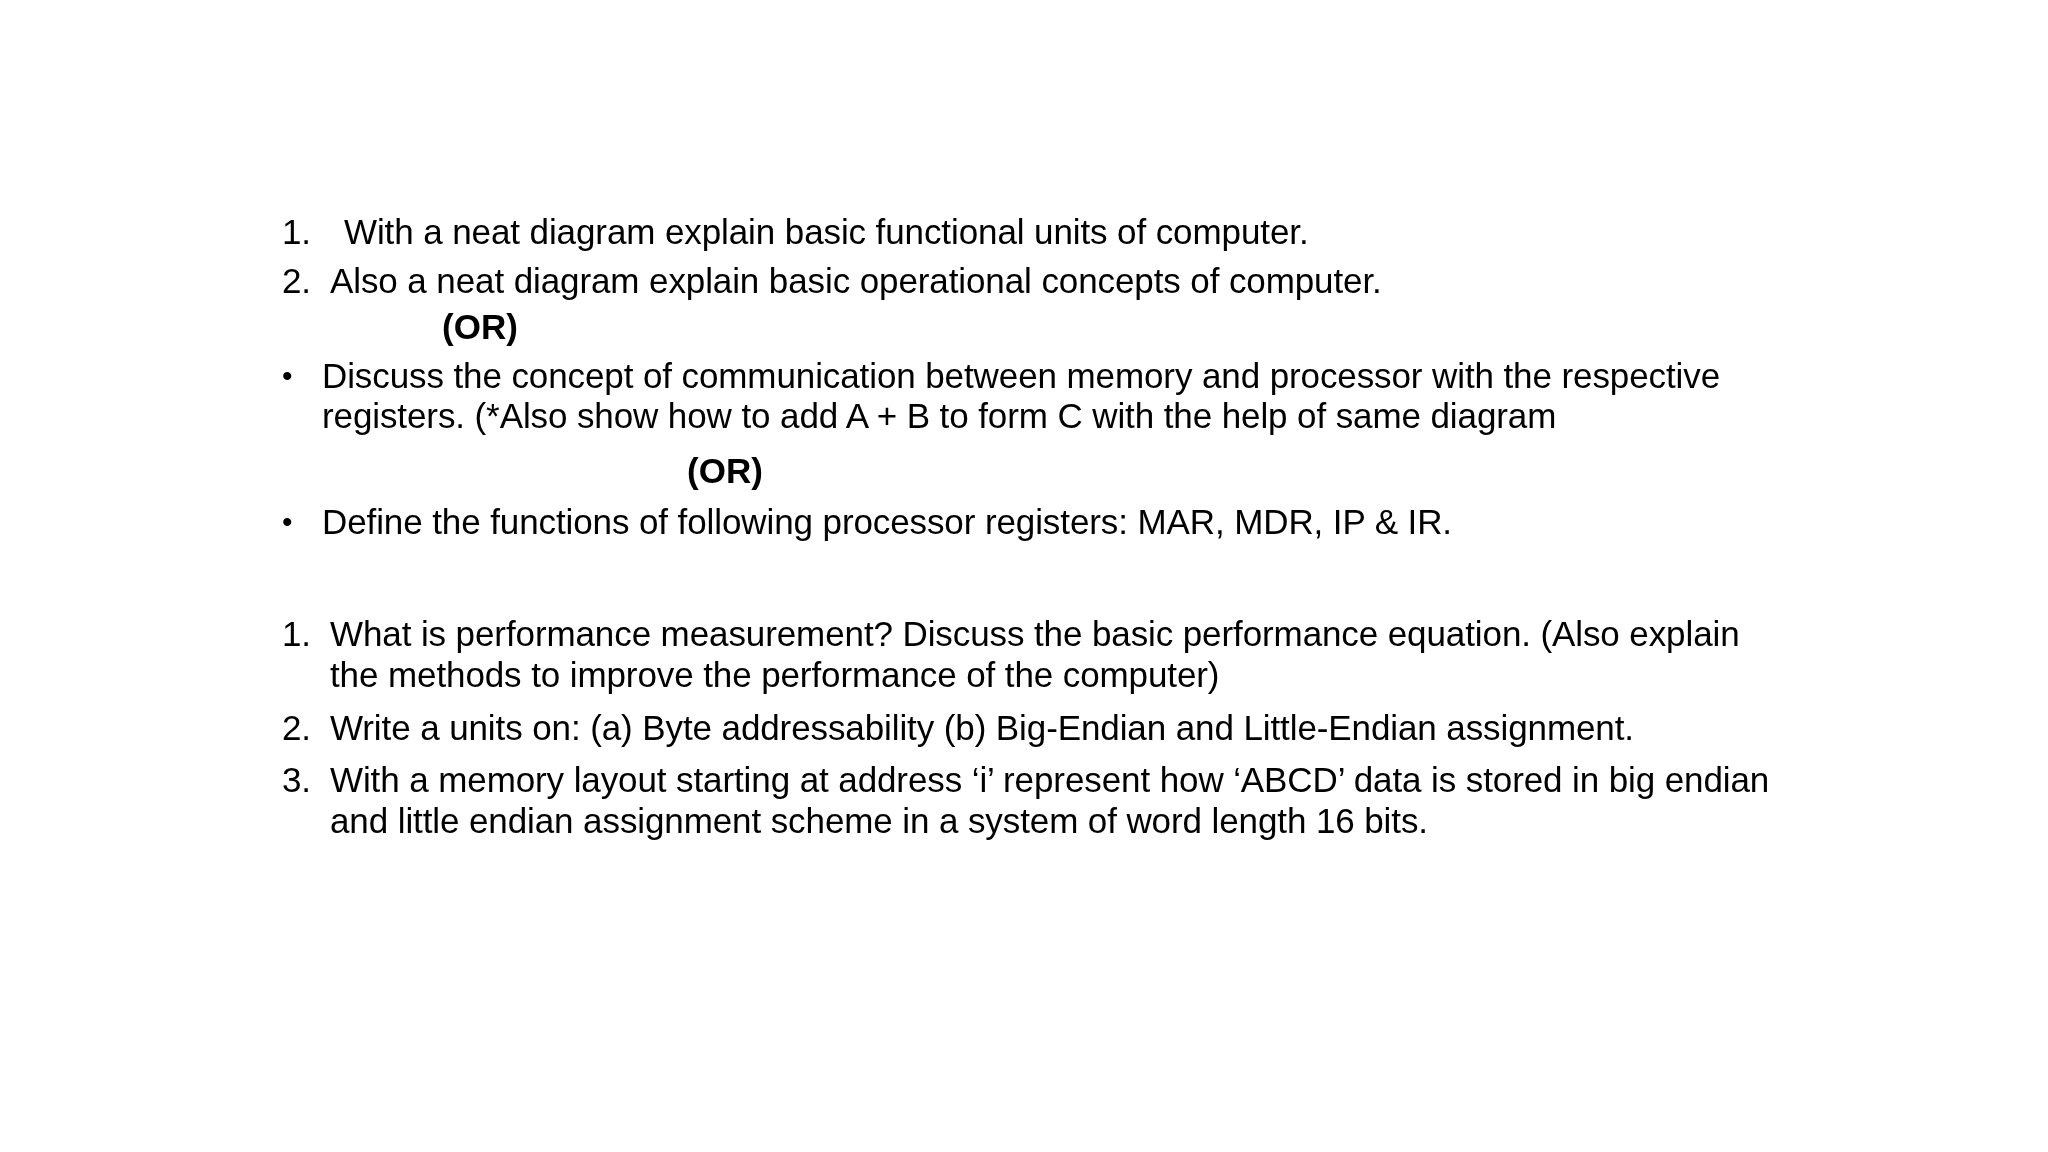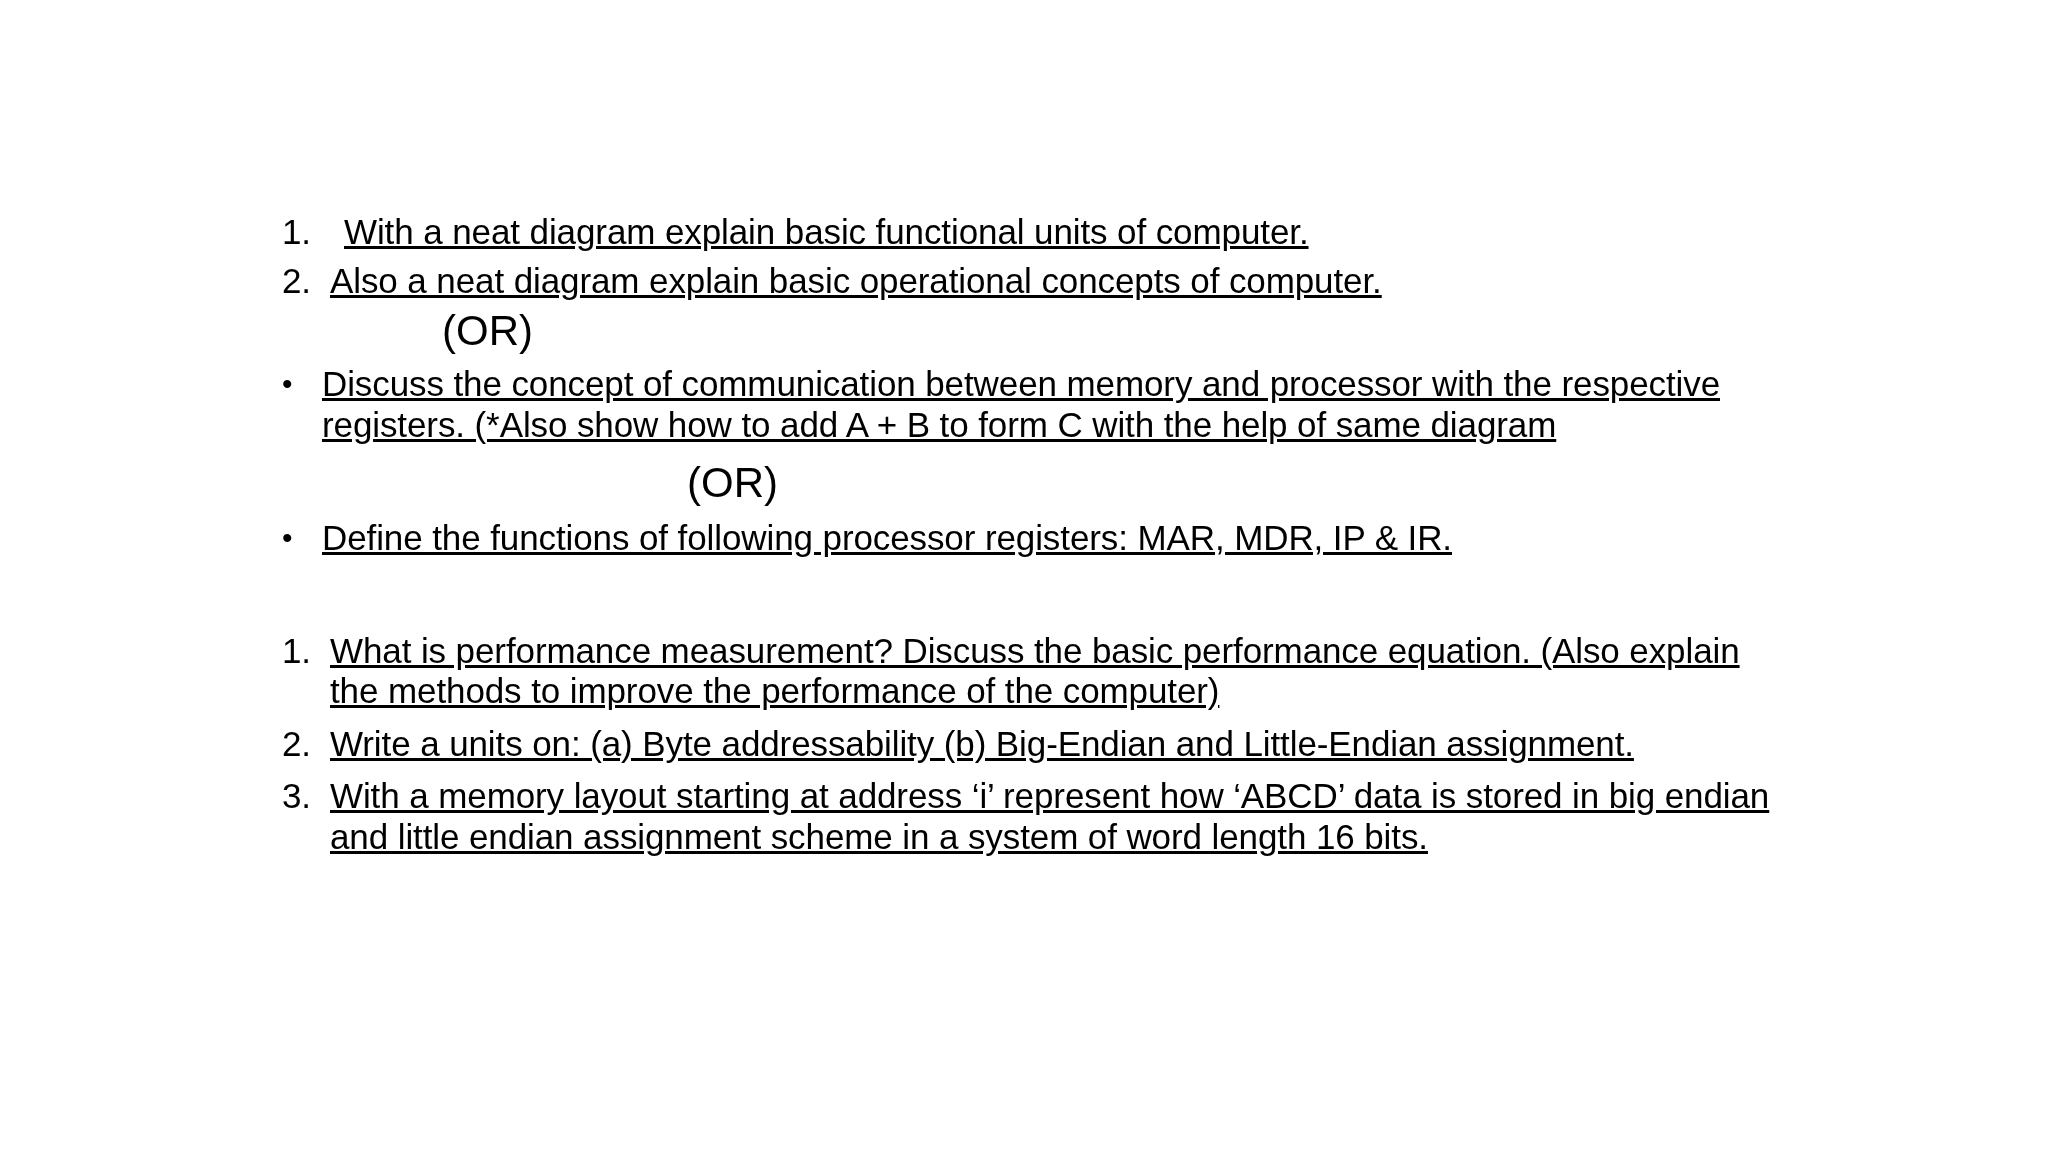--- a/index.html
+++ b/index.html
@@ -41,41 +41,40 @@
 
   .marker {
     flex: 0 0 auto;
     text-align: left;
     white-space: pre;
   }
 
   .body {
     flex: 1 1 auto;
     white-space: normal;
-    text-decoration: underline;
   }
 
   
   .num-marker      { width: 48px; }
   .num-marker-wide { width: 62px; }
 
   
   .bullet-marker {
     width: 40px;
     font-size: 30px;
     line-height: 1.36;
   }
 
   
   .q1   { margin-bottom: 8px; }
   .q2   { margin-bottom: 6px; }
 
   .or-line {
-    font-weight: normal;
-    font-size: 42px;
+    font-weight: bold;
+    font-size: 35px;
     line-height: 1.16;
   }
   .or-first  { padding-left: 160px; margin-bottom: 8px; }
   .or-second { padding-left: 405px; margin-top: 14px; margin-bottom: 10px; }
 
   .b1 { margin-bottom: 0; }
   .b2 { margin-bottom: 0; }
 
   .group-gap { height: 72px; }
 

